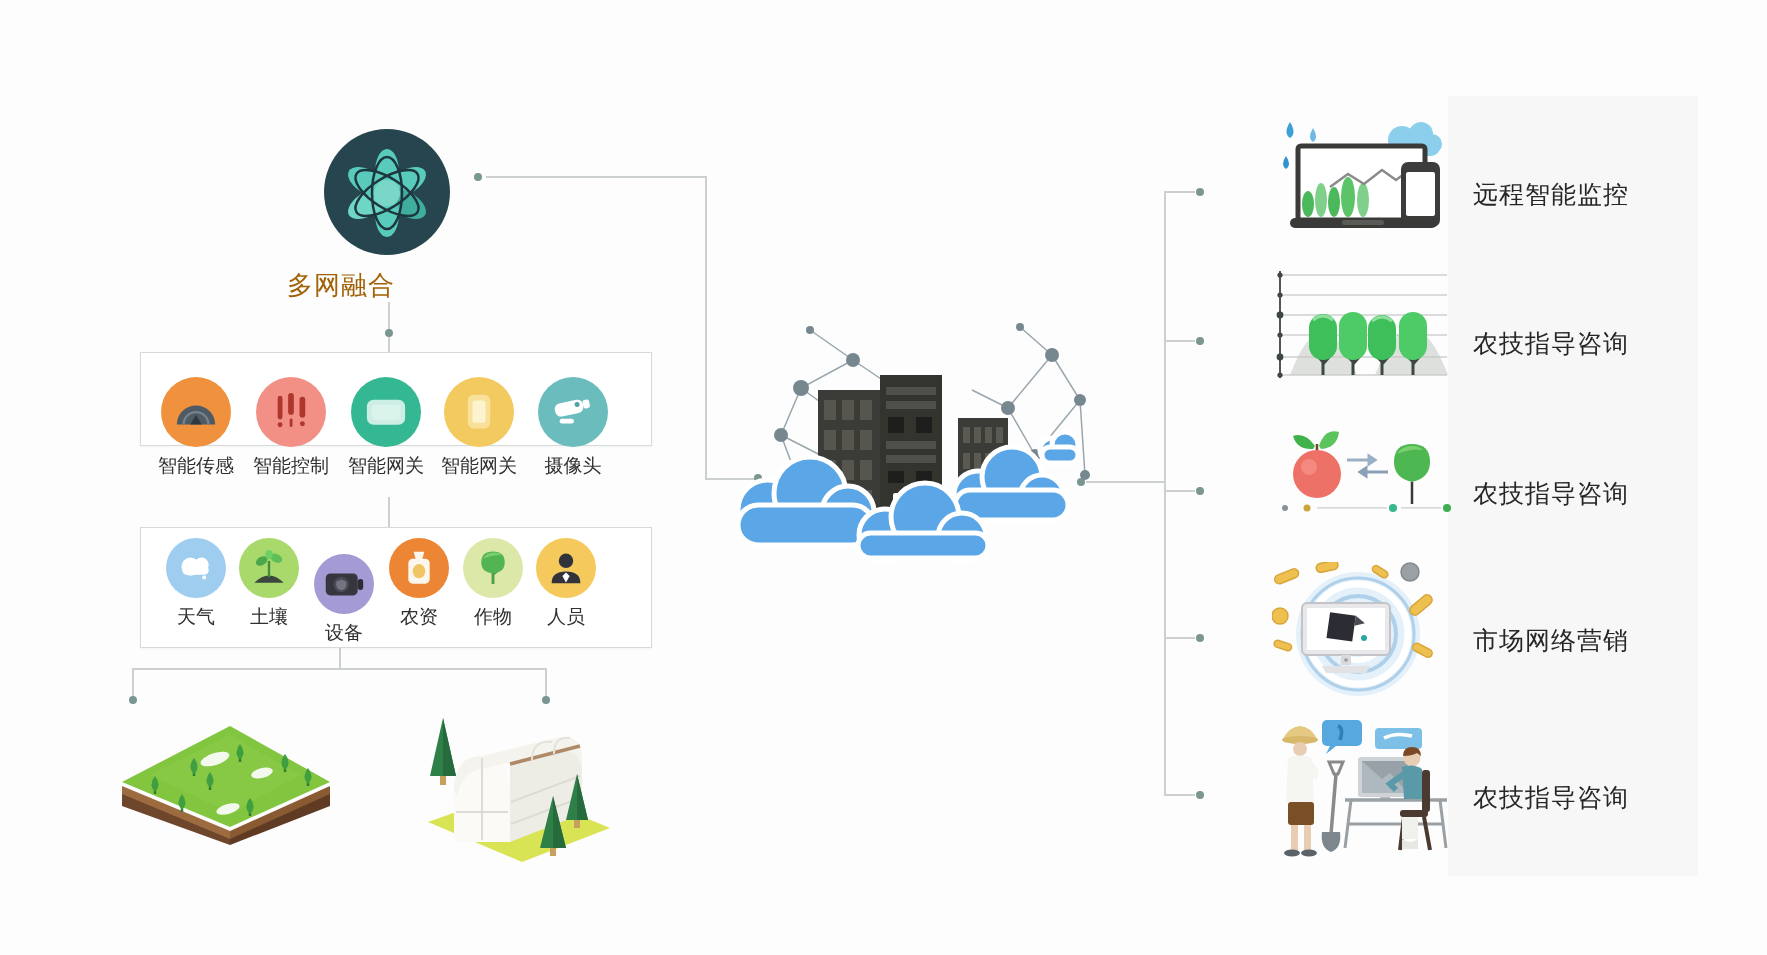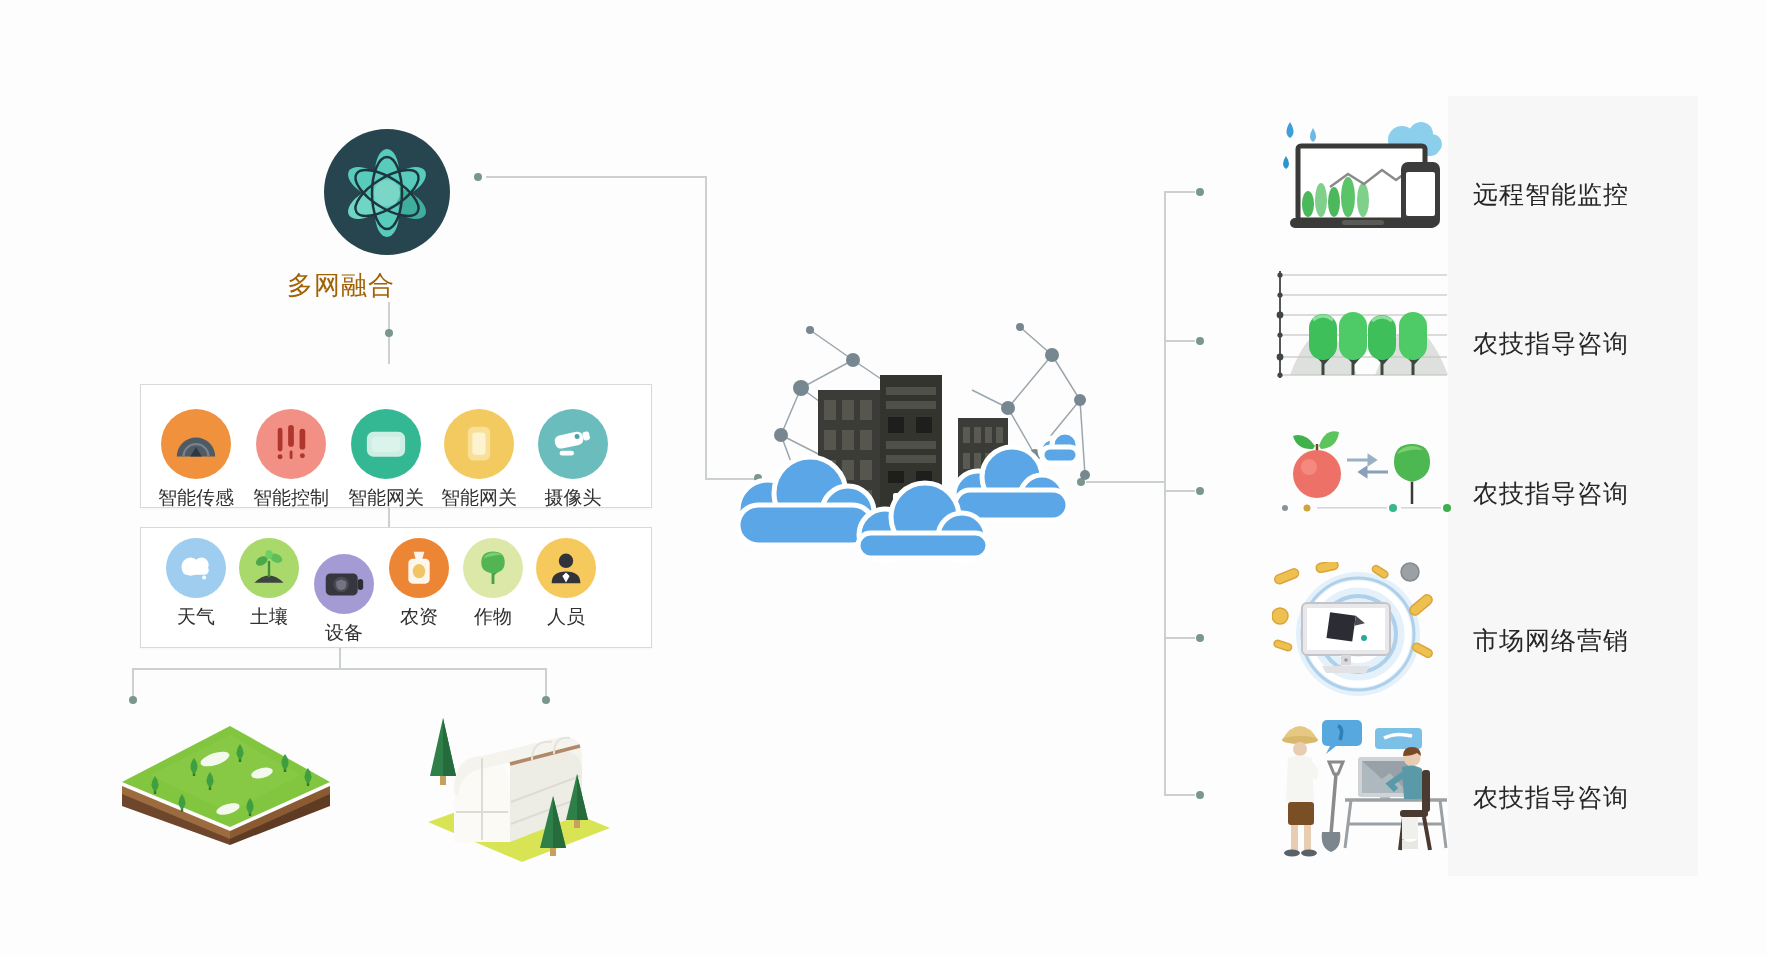--- a/index.html
+++ b/index.html
@@ -9,21 +9,21 @@
 
   .side-panel { position:absolute; left:1448px; top:96px; width:250px; height:780px; background:#f6f7f6; }
 
   .line { position:absolute; background:#ccd1cd; }
   .dot  { position:absolute; width:8px; height:8px; border-radius:50%; background:#7a9691; }
 
   .big-label { position:absolute; font-size:26px; font-weight:500; color:#a16207; text-align:left; letter-spacing:1px; }
   .out-label { position:absolute; left:1473px; font-size:25px; font-weight:500; color:#262626; letter-spacing:1px; white-space:nowrap; }
 
   .box { position:absolute; left:140px; width:512px; background:#fff; border:1px solid #d7dbd7; box-shadow:0 1px 2px rgba(0,0,0,.04); }
-  .box1 { top:384px; height:124px; }
+  .box1 { top:352px; height:94px; }
   .box2 { top:527px; height:121px; }
 
   .itm { position:absolute; display:flex; flex-direction:column; align-items:center; }
   .circle { border-radius:50%; display:flex; align-items:center; justify-content:center; }
   .c70 { width:70px; height:70px; }
   .c60 { width:60px; height:60px; }
   .itm-label { margin-top:6px; font-size:19px; font-weight:500; color:#303030; white-space:nowrap; }
 
   .fusion-circle { position:absolute; left:322px; top:127px; width:130px; height:130px; }
 

